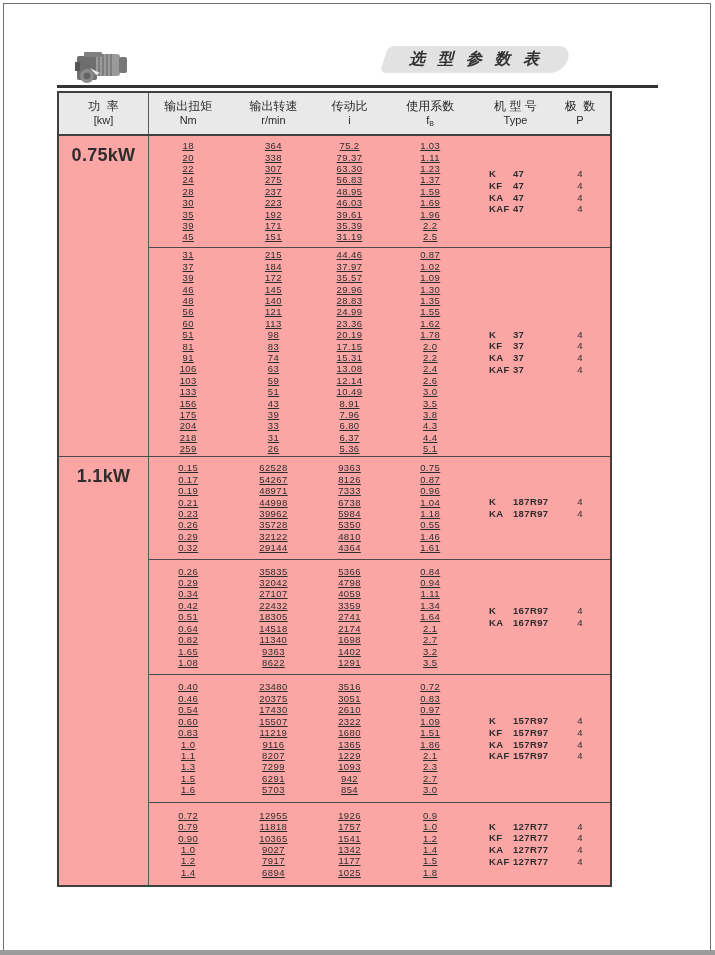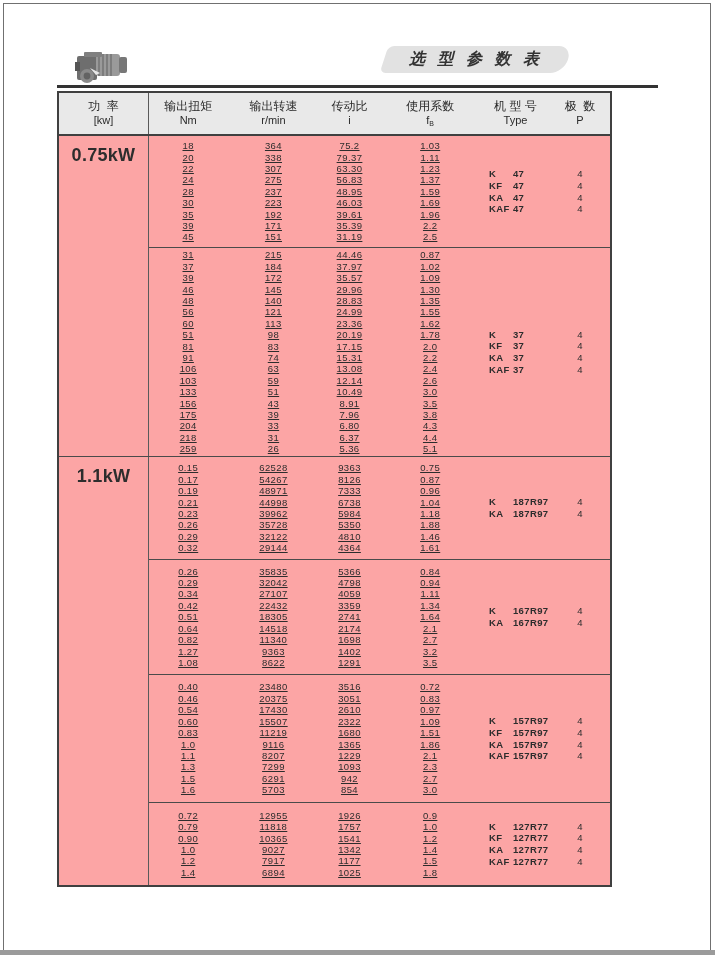--- a/index.html
+++ b/index.html
@@ -332,21 +332,21 @@
               <div class="cell">5350</div>
               <div class="cell">4810</div>
               <div class="cell">4364</div>
             </div>
             <div class="col num-col">
               <div class="cell">0.75</div>
               <div class="cell">0.87</div>
               <div class="cell">0.96</div>
               <div class="cell">1.04</div>
               <div class="cell">1.18</div>
-              <div class="cell">1.88</div>
+              <div class="cell">0.55</div>
               <div class="cell">1.46</div>
               <div class="cell">1.61</div>
             </div>
             <div class="col type-col">
               <div class="model"><span class="mp">K</span><span>187R97</span></div>
               <div class="model"><span class="mp">KA</span><span>187R97</span></div>
             </div>
             <div class="col poles-col">
               <div class="pcell">4</div>
               <div class="pcell">4</div>
@@ -354,21 +354,21 @@
           </div>
           <div class="block" style="height: 115px;">
             <div class="col num-col">
               <div class="cell">0.26</div>
               <div class="cell">0.29</div>
               <div class="cell">0.34</div>
               <div class="cell">0.42</div>
               <div class="cell">0.51</div>
               <div class="cell">0.64</div>
               <div class="cell">0.82</div>
-              <div class="cell">1.27</div>
+              <div class="cell">1.65</div>
               <div class="cell">1.08</div>
             </div>
             <div class="col num-col">
               <div class="cell">35835</div>
               <div class="cell">32042</div>
               <div class="cell">27107</div>
               <div class="cell">22432</div>
               <div class="cell">18305</div>
               <div class="cell">14518</div>
               <div class="cell">11340</div>

